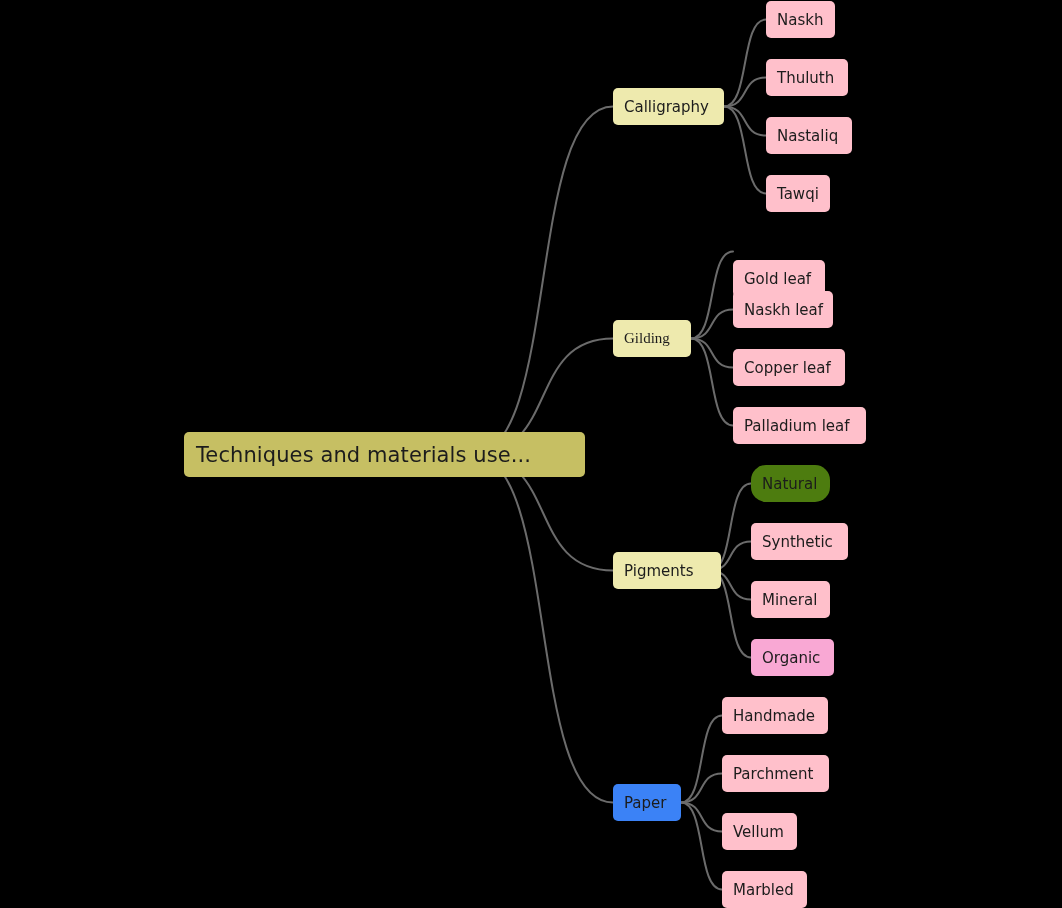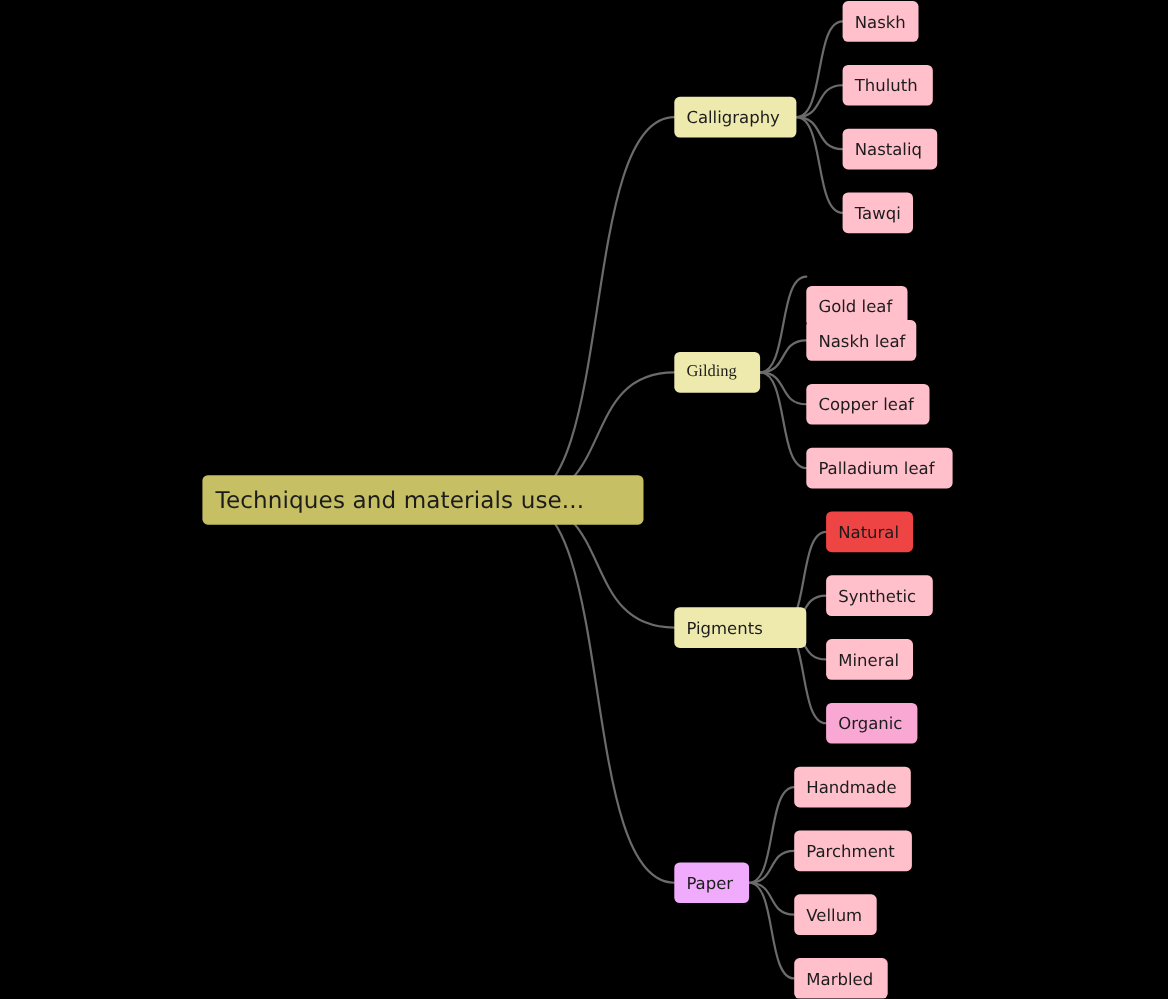--- a/index.html
+++ b/index.html
@@ -104,36 +104,36 @@
       </div>
       <div class="node node-leaf" style="left: 733px; top: 291px; width: 100px; height: 37px; background: rgb(255, 192, 203);">
         <span>Naskh leaf</span>
       </div>
       <div class="node node-leaf" style="left: 733px; top: 349px; width: 112px; height: 37px; background: rgb(255, 192, 203);">
         <span>Copper leaf</span>
       </div>
       <div class="node node-leaf" style="left: 733px; top: 407px; width: 133px; height: 37px; background: rgb(255, 192, 203);">
         <span>Palladium leaf</span>
       </div>
-      <div class="node node-branch" style="left: 613px; top: 552px; width: 120px; height: 37px; background: rgb(238, 234, 174);">
+      <div class="node node-branch" style="left: 613px; top: 552px; width: 108px; height: 37px; background: rgb(238, 234, 174);">
         <span>Pigments</span>
       </div>
-      <div class="node node-leaf" style="left: 751px; top: 465px; width: 79px; height: 37px; background: #ef4444;">
+      <div class="node node-leaf" style="left: 751px; top: 465px; width: 79px; height: 37px; background: #4d7c0f; border-radius: 15px;">
         <span>Natural</span>
       </div>
       <div class="node node-leaf" style="left: 751px; top: 523px; width: 97px; height: 37px; background: rgb(255, 192, 203);">
         <span>Synthetic</span>
       </div>
       <div class="node node-leaf" style="left: 751px; top: 581px; width: 79px; height: 37px; background: rgb(255, 192, 203);">
         <span>Mineral</span>
       </div>
       <div class="node node-leaf" style="left: 751px; top: 639px; width: 83px; height: 37px; background: #f9a8d4;">
         <span>Organic</span>
       </div>
-      <div class="node node-branch" style="left: 613px; top: 784px; width: 68px; height: 37px; background: #f0abfc;">
+      <div class="node node-branch" style="left: 613px; top: 784px; width: 68px; height: 37px; background: #3b82f6;">
         <span>Paper</span>
       </div>
       <div class="node node-leaf" style="left: 722px; top: 697px; width: 106px; height: 37px; background: rgb(255, 192, 203);">
         <span>Handmade</span>
       </div>
       <div class="node node-leaf" style="left: 722px; top: 755px; width: 107px; height: 37px; background: rgb(255, 192, 203);">
         <span>Parchment</span>
       </div>
       <div class="node node-leaf" style="left: 722px; top: 813px; width: 75px; height: 37px; background: rgb(255, 192, 203);">
         <span>Vellum</span>

